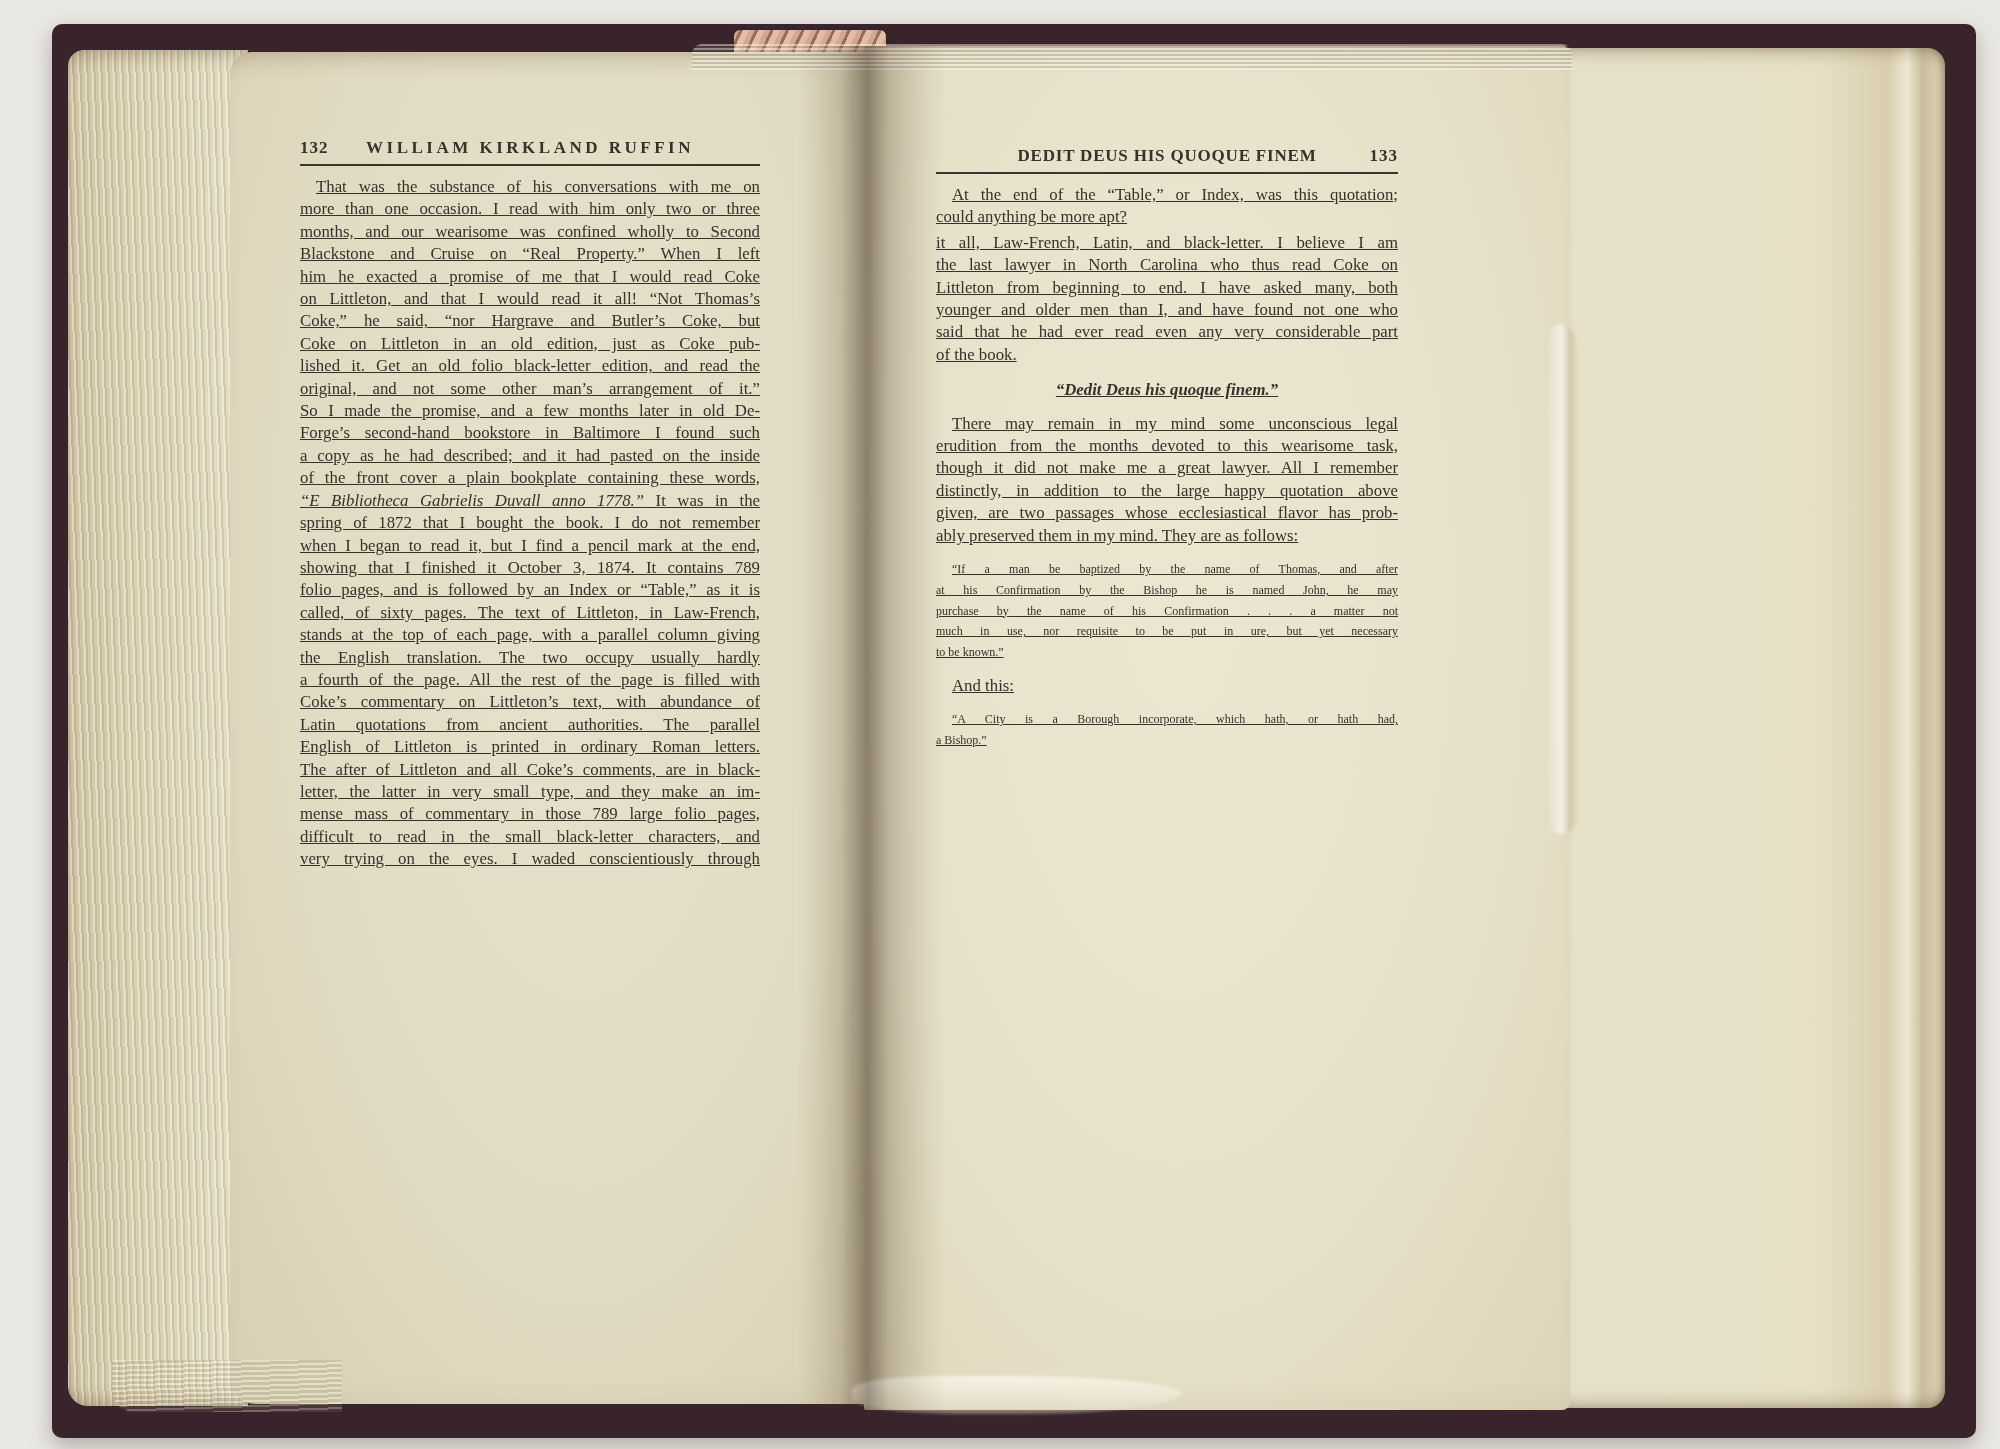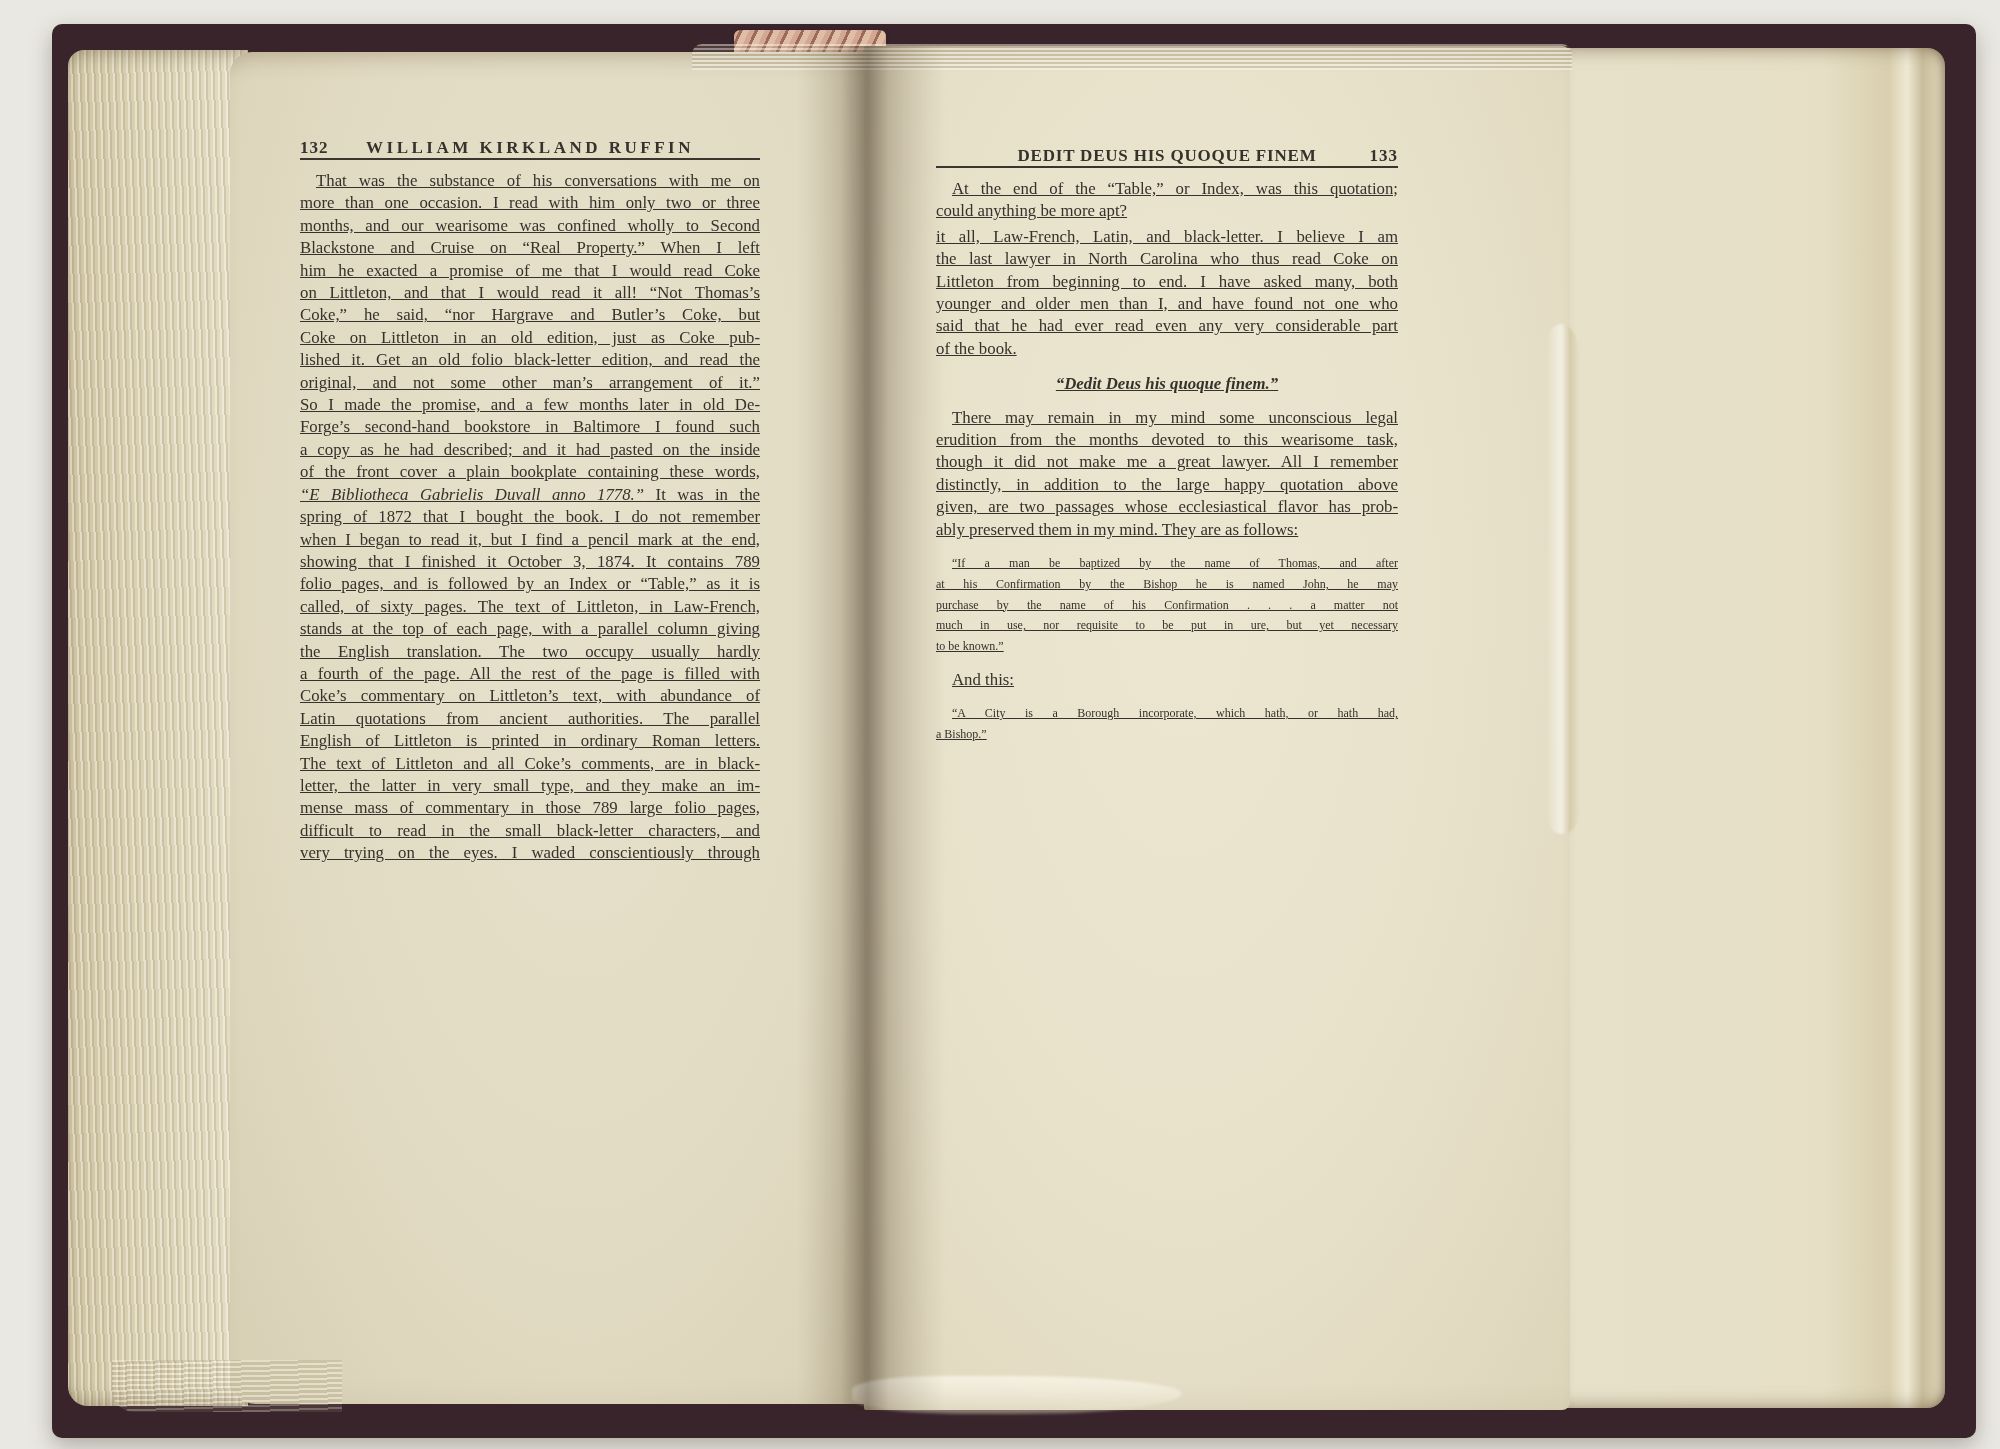--- a/index.html
+++ b/index.html
@@ -93,21 +93,21 @@
   }
 
   
   .text-area{position:absolute;z-index:5;color:var(--ink);}
   .text-left{left:70px;top:86px;width:460px;}
   .text-right{left:72px;top:100px;width:462px;}
   .head{
     position:relative;text-align:center;
     font-weight:bold;font-size:17px;
     border-bottom:2px solid #3a352d;
-    white-space:nowrap;
+    padding-bottom:6px;white-space:nowrap;
   }
   .head-left-title{letter-spacing:3.5px;}
   .head-right-title{letter-spacing:0.8px;}
   .page-num{position:absolute;font-weight:bold;font-size:17px;letter-spacing:1px;}
   .num-left{left:0;top:0;}
   .num-right{right:0;top:0;}
   .body-text{margin-top:10px;font-size:16.8px;line-height:22.4px;}
   .block{margin:0;text-decoration:underline;}
   .block.para + .block.para{margin-top:3px;}
   .block.cquote{margin:13px 0 11px;font-weight:bold;}
@@ -154,21 +154,21 @@
               <div class="line j"><span>when I began to read it, but I find a pencil mark at the end,</span></div>
               <div class="line j"><span>showing that I finished it October 3, 1874. It contains 789</span></div>
               <div class="line j"><span>folio pages, and is followed by an Index or “Table,” as it is</span></div>
               <div class="line j"><span>called, of sixty pages. The text of Littleton, in Law-French,</span></div>
               <div class="line j"><span>stands at the top of each page, with a parallel column giving</span></div>
               <div class="line j"><span>the English translation. The two occupy usually hardly</span></div>
               <div class="line j"><span>a fourth of the page. All the rest of the page is filled with</span></div>
               <div class="line j"><span>Coke’s commentary on Littleton’s text, with abundance of</span></div>
               <div class="line j"><span>Latin quotations from ancient authorities. The parallel</span></div>
               <div class="line j"><span>English of Littleton is printed in ordinary Roman letters.</span></div>
-              <div class="line j"><span>The text of Littleton and all Coke’s comments, are in black-</span></div>
+              <div class="line j"><span>The after of Littleton and all Coke’s comments, are in black-</span></div>
               <div class="line j"><span>letter, the latter in very small type, and they make an im-</span></div>
               <div class="line j"><span>mense mass of commentary in those 789 large folio pages,</span></div>
               <div class="line j"><span>difficult to read in the small black-letter characters, and</span></div>
               <div class="line j"><span>very trying on the eyes. I waded conscientiously through</span></div>
             </div>
           </div>
       </div>
     </div>
 
     <div class="page page-right">

